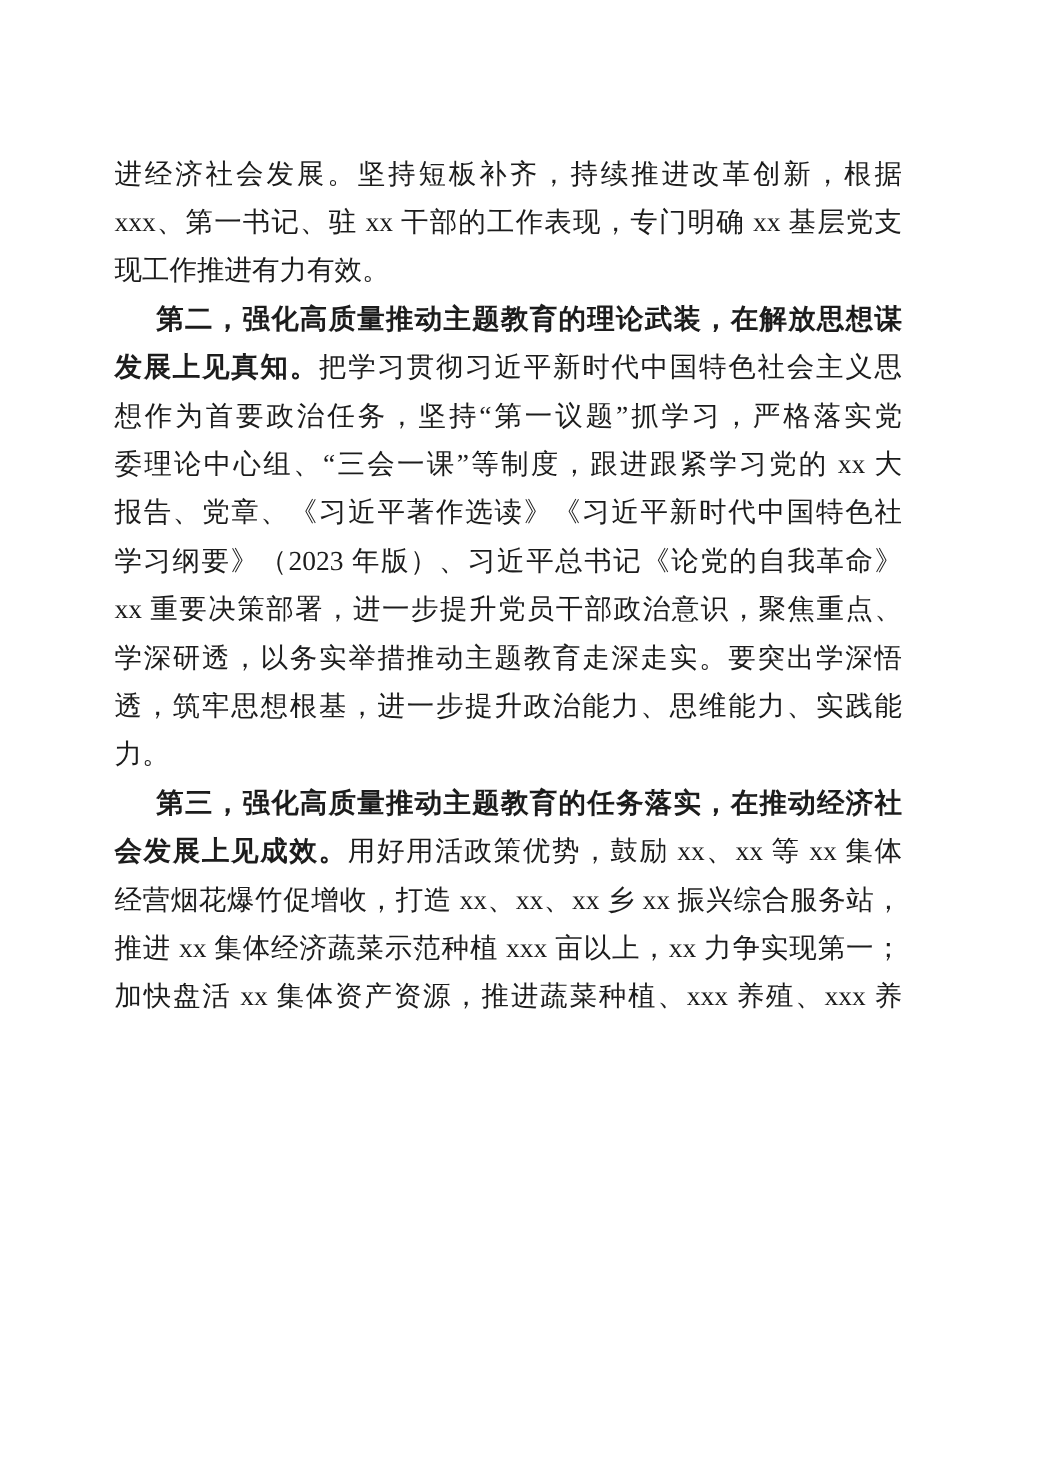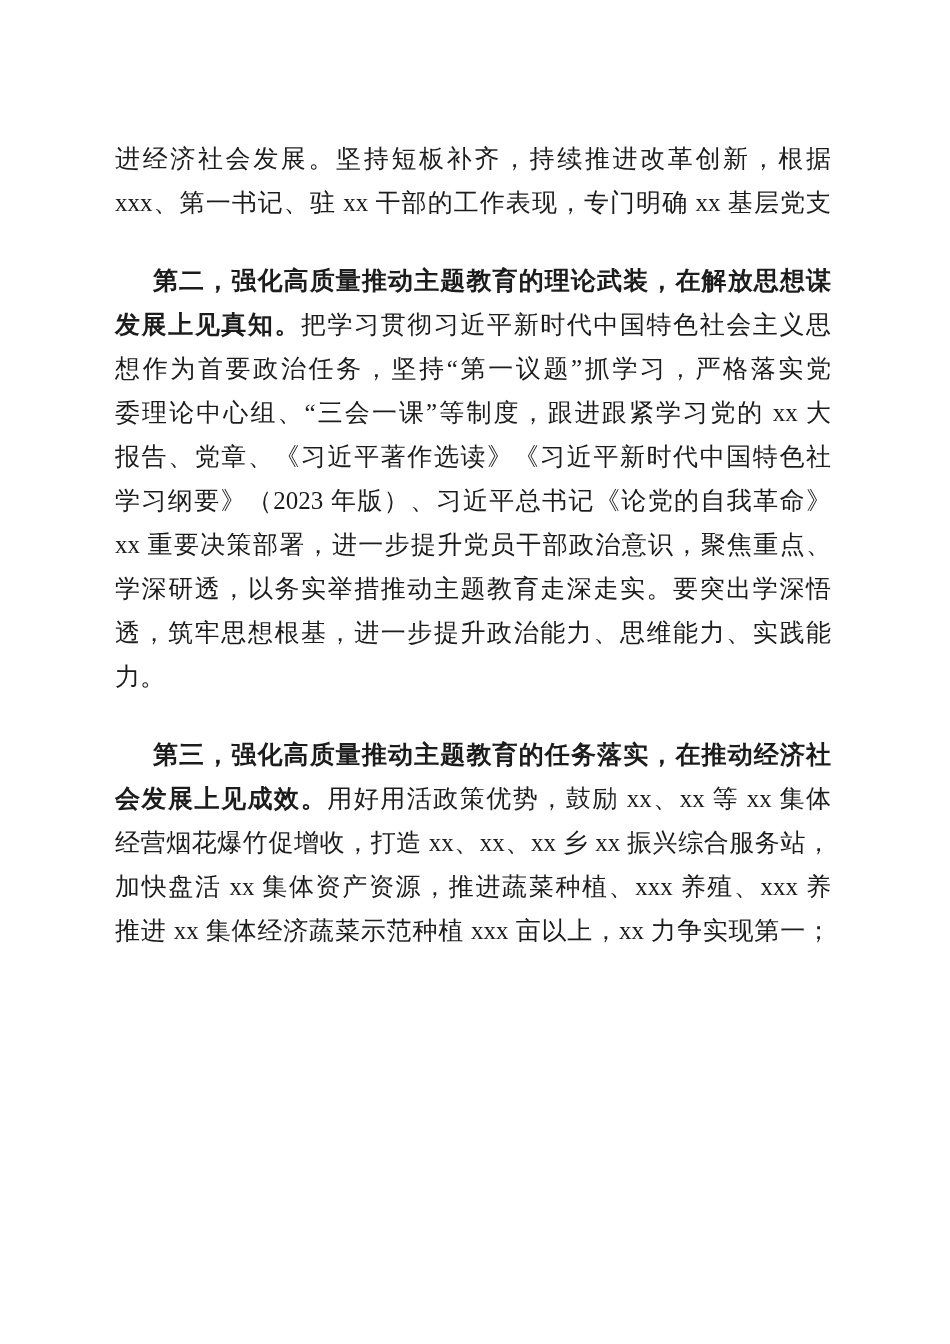--- a/index.html
+++ b/index.html
@@ -11,21 +11,21 @@
     position: relative;
     width: 950px;
     height: 1344px;
     background: #ffffff;
     overflow: hidden;
     font-family: "Liberation Serif", serif;
     color: #1c1c1c;
   }
   .page-body {
     position: absolute;
-    left: 115px;
+    left: 104px;
     top: 137px;
     width: 716px;
   }
   .paragraph {
     margin: 0;
     padding: 0;
   }
   .line {
     height: 44px;
     line-height: 44px;
@@ -33,48 +33,48 @@
     white-space: normal;
     text-align: justify;
     letter-spacing: 0;
   }
   .line.just {
     text-align-last: justify;
     -moz-text-align-last: justify;
   }
   .line.indent {
     text-indent: 38px;
-    margin-top: 34px;
   }
   .bold {
     font-weight: 700;
   }
 </style>
 </head>
 <body>
 
 <div id="page">
   <div class="page-body">
       <div class="paragraph">
         <div class="line just"><span>进经济社会发展。坚持短板补齐，持续推进改革创新，根据</span></div>
         <div class="line just"><span>xxx、第一书记、驻 xx 干部的工作表现，专门明确 xx 基层党支</span></div>
+        <div class="line"><span>现工作推进有力有效。</span></div>
       </div>
       <div class="paragraph">
         <div class="line just indent"><span class="bold">第二，强化高质量推动主题教育的理论武装，在解放思想谋</span></div>
         <div class="line just"><span class="bold">发展上见真知。</span><span>把学习贯彻习近平新时代中国特色社会主义思</span></div>
         <div class="line just"><span>想作为首要政治任务，坚持“第一议题”抓学习，严格落实党</span></div>
         <div class="line just"><span>委理论中心组、“三会一课”等制度，跟进跟紧学习党的 xx 大</span></div>
         <div class="line just"><span>报告、党章、《习近平著作选读》《习近平新时代中国特色社</span></div>
         <div class="line just"><span>学习纲要》（2023 年版）、习近平总书记《论党的自我革命》</span></div>
         <div class="line just"><span>xx 重要决策部署，进一步提升党员干部政治意识，聚焦重点、</span></div>
         <div class="line just"><span>学深研透，以务实举措推动主题教育走深走实。要突出学深悟</span></div>
         <div class="line just"><span>透，筑牢思想根基，进一步提升政治能力、思维能力、实践能</span></div>
         <div class="line"><span>力。</span></div>
       </div>
       <div class="paragraph">
         <div class="line just indent"><span class="bold">第三，强化高质量推动主题教育的任务落实，在推动经济社</span></div>
         <div class="line just"><span class="bold">会发展上见成效。</span><span>用好用活政策优势，鼓励 xx、xx 等 xx 集体</span></div>
         <div class="line just"><span>经营烟花爆竹促增收，打造 xx、xx、xx 乡 xx 振兴综合服务站，</span></div>
+        <div class="line just"><span>推进 xx 集体经济蔬菜示范种植 xxx 亩以上，xx 力争实现第一；</span></div>
         <div class="line just"><span>加快盘活 xx 集体资产资源，推进蔬菜种植、xxx 养殖、xxx 养</span></div>
-        <div class="line just"><span>推进 xx 集体经济蔬菜示范种植 xxx 亩以上，xx 力争实现第一；</span></div>
       </div>
     </div>
 </div>
 
 </body></html>

